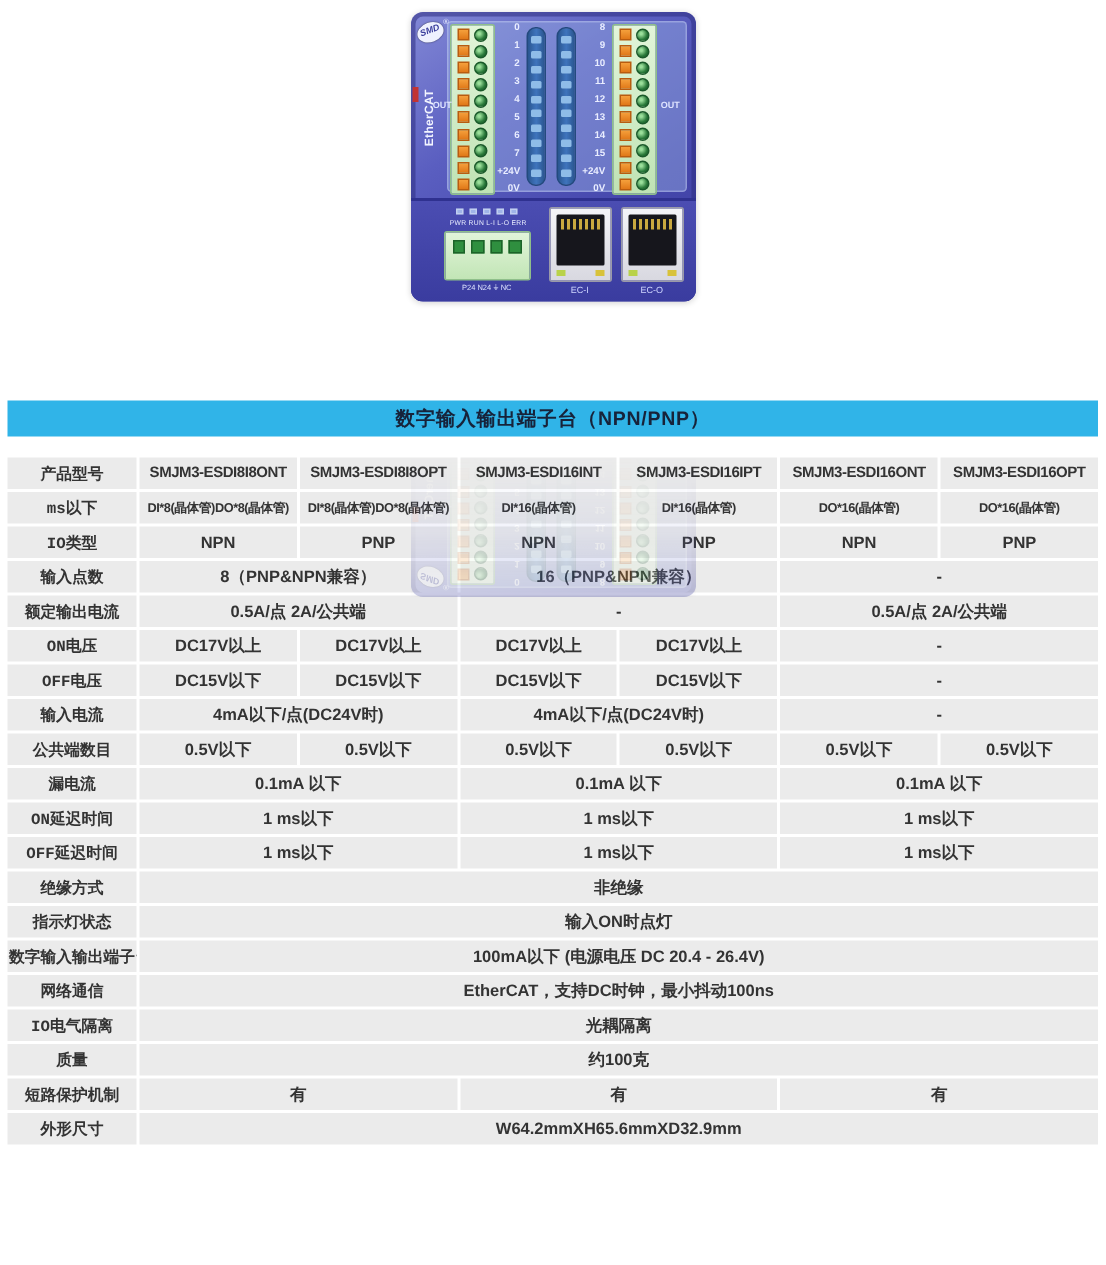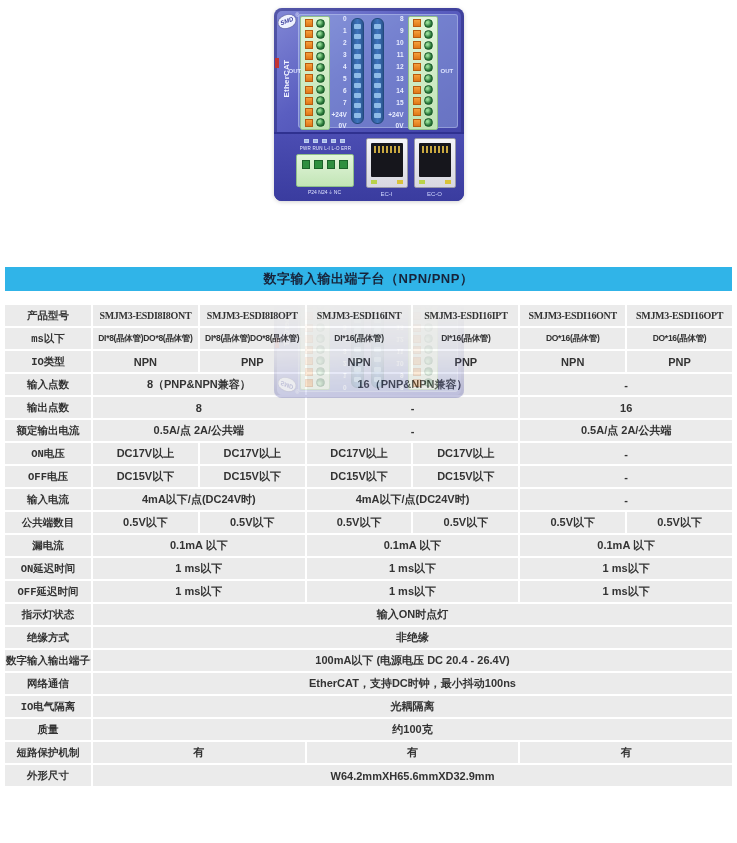--- a/index.html
+++ b/index.html
@@ -94,21 +94,21 @@
     margin: 12px 2px; height: 24px; background: #30b4e8; color: #17233a;
     font-size: 13px; font-weight: bold; text-align: center; line-height: 24px; letter-spacing: .5px;
   }
   table.spec { width: 100%; border-collapse: separate; border-spacing: 2px; table-layout: fixed; }
   table.spec col.label-col { width: 86px; }
   table.spec th, table.spec td {
     background: #ebebeb; color: #333; font-weight: bold; text-align: center;
     height: 21px; padding: 0 1px; font-size: 11px; overflow: hidden; white-space: nowrap;
   }
   table.spec th { font-size: 10.5px; font-family: Liberation Mono, monospace; }
-  table.spec tr:nth-child(1) td { font-size: 10px; letter-spacing: -0.3px; font-family: Liberation Serif, serif; }
+  table.spec tr:nth-child(1) td { font-size: 10px; letter-spacing: -0.3px; }
   table.spec tr:nth-child(2) td { font-size: 8.5px; letter-spacing: -0.3px; }
 </style>
 </head>
 <body>
 
 <div class="page">
 
   <div class="photo-area">
     <div class="module-wrap">
       <div class="module">
@@ -334,26 +334,20 @@
             <td>NPN</td>
             <td>PNP</td>
           </tr>
           <tr>
             <th>输入点数</th>
             <td colspan="2">8（PNP&amp;NPN兼容）</td>
             <td colspan="2">16（PNP&amp;NPN兼容）</td>
             <td colspan="2">-</td>
           </tr>
           <tr>
-            <th>输出点数</th>
-            <td colspan="2">8</td>
-            <td colspan="2">-</td>
-            <td colspan="2">16</td>
-          </tr>
-          <tr>
             <th>额定输出电流</th>
             <td colspan="2">0.5A/点 2A/公共端</td>
             <td colspan="2">-</td>
             <td colspan="2">0.5A/点 2A/公共端</td>
           </tr>
           <tr>
             <th>ON电压</th>
             <td>DC17V以上</td>
             <td>DC17V以上</td>
             <td>DC17V以上</td>
@@ -395,26 +389,26 @@
             <td colspan="2">1 ms以下</td>
             <td colspan="2">1 ms以下</td>
           </tr>
           <tr>
             <th>OFF延迟时间</th>
             <td colspan="2">1 ms以下</td>
             <td colspan="2">1 ms以下</td>
             <td colspan="2">1 ms以下</td>
           </tr>
           <tr>
+            <th>绝缘方式</th>
+            <td colspan="6">非绝缘</td>
+          </tr>
+          <tr>
             <th>指示灯状态</th>
             <td colspan="6">输入ON时点灯</td>
-          </tr>
-          <tr>
-            <th>绝缘方式</th>
-            <td colspan="6">非绝缘</td>
           </tr>
           <tr>
             <th>数字输入输出端子台</th>
             <td colspan="6">100mA以下 (电源电压 DC 20.4 - 26.4V)</td>
           </tr>
           <tr>
             <th>网络通信</th>
             <td colspan="6">EtherCAT，支持DC时钟，最小抖动100ns</td>
           </tr>
           <tr>

